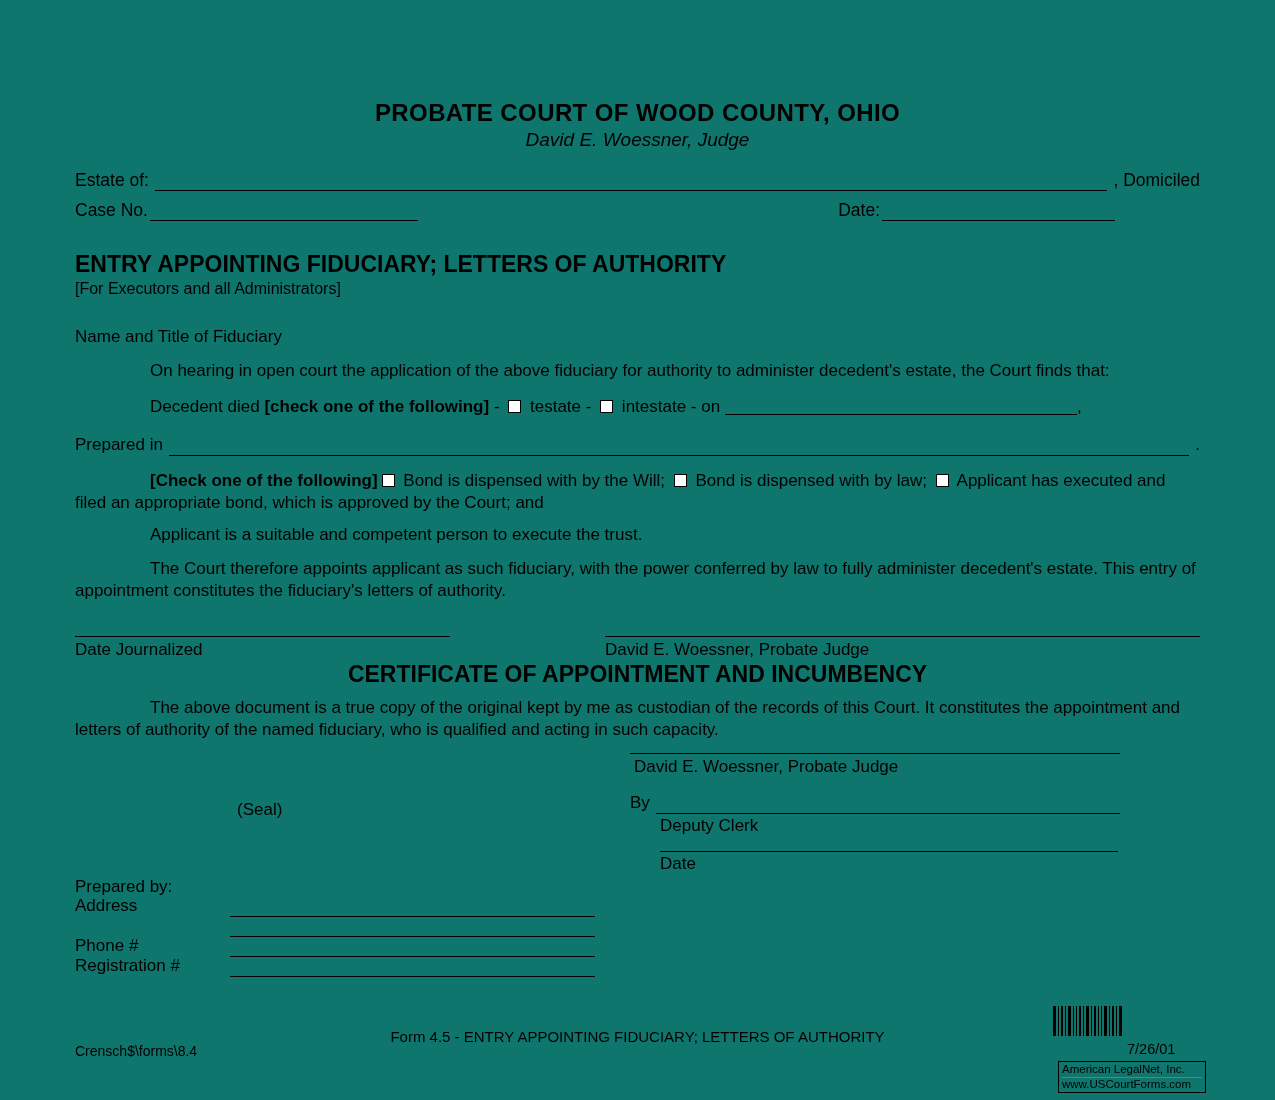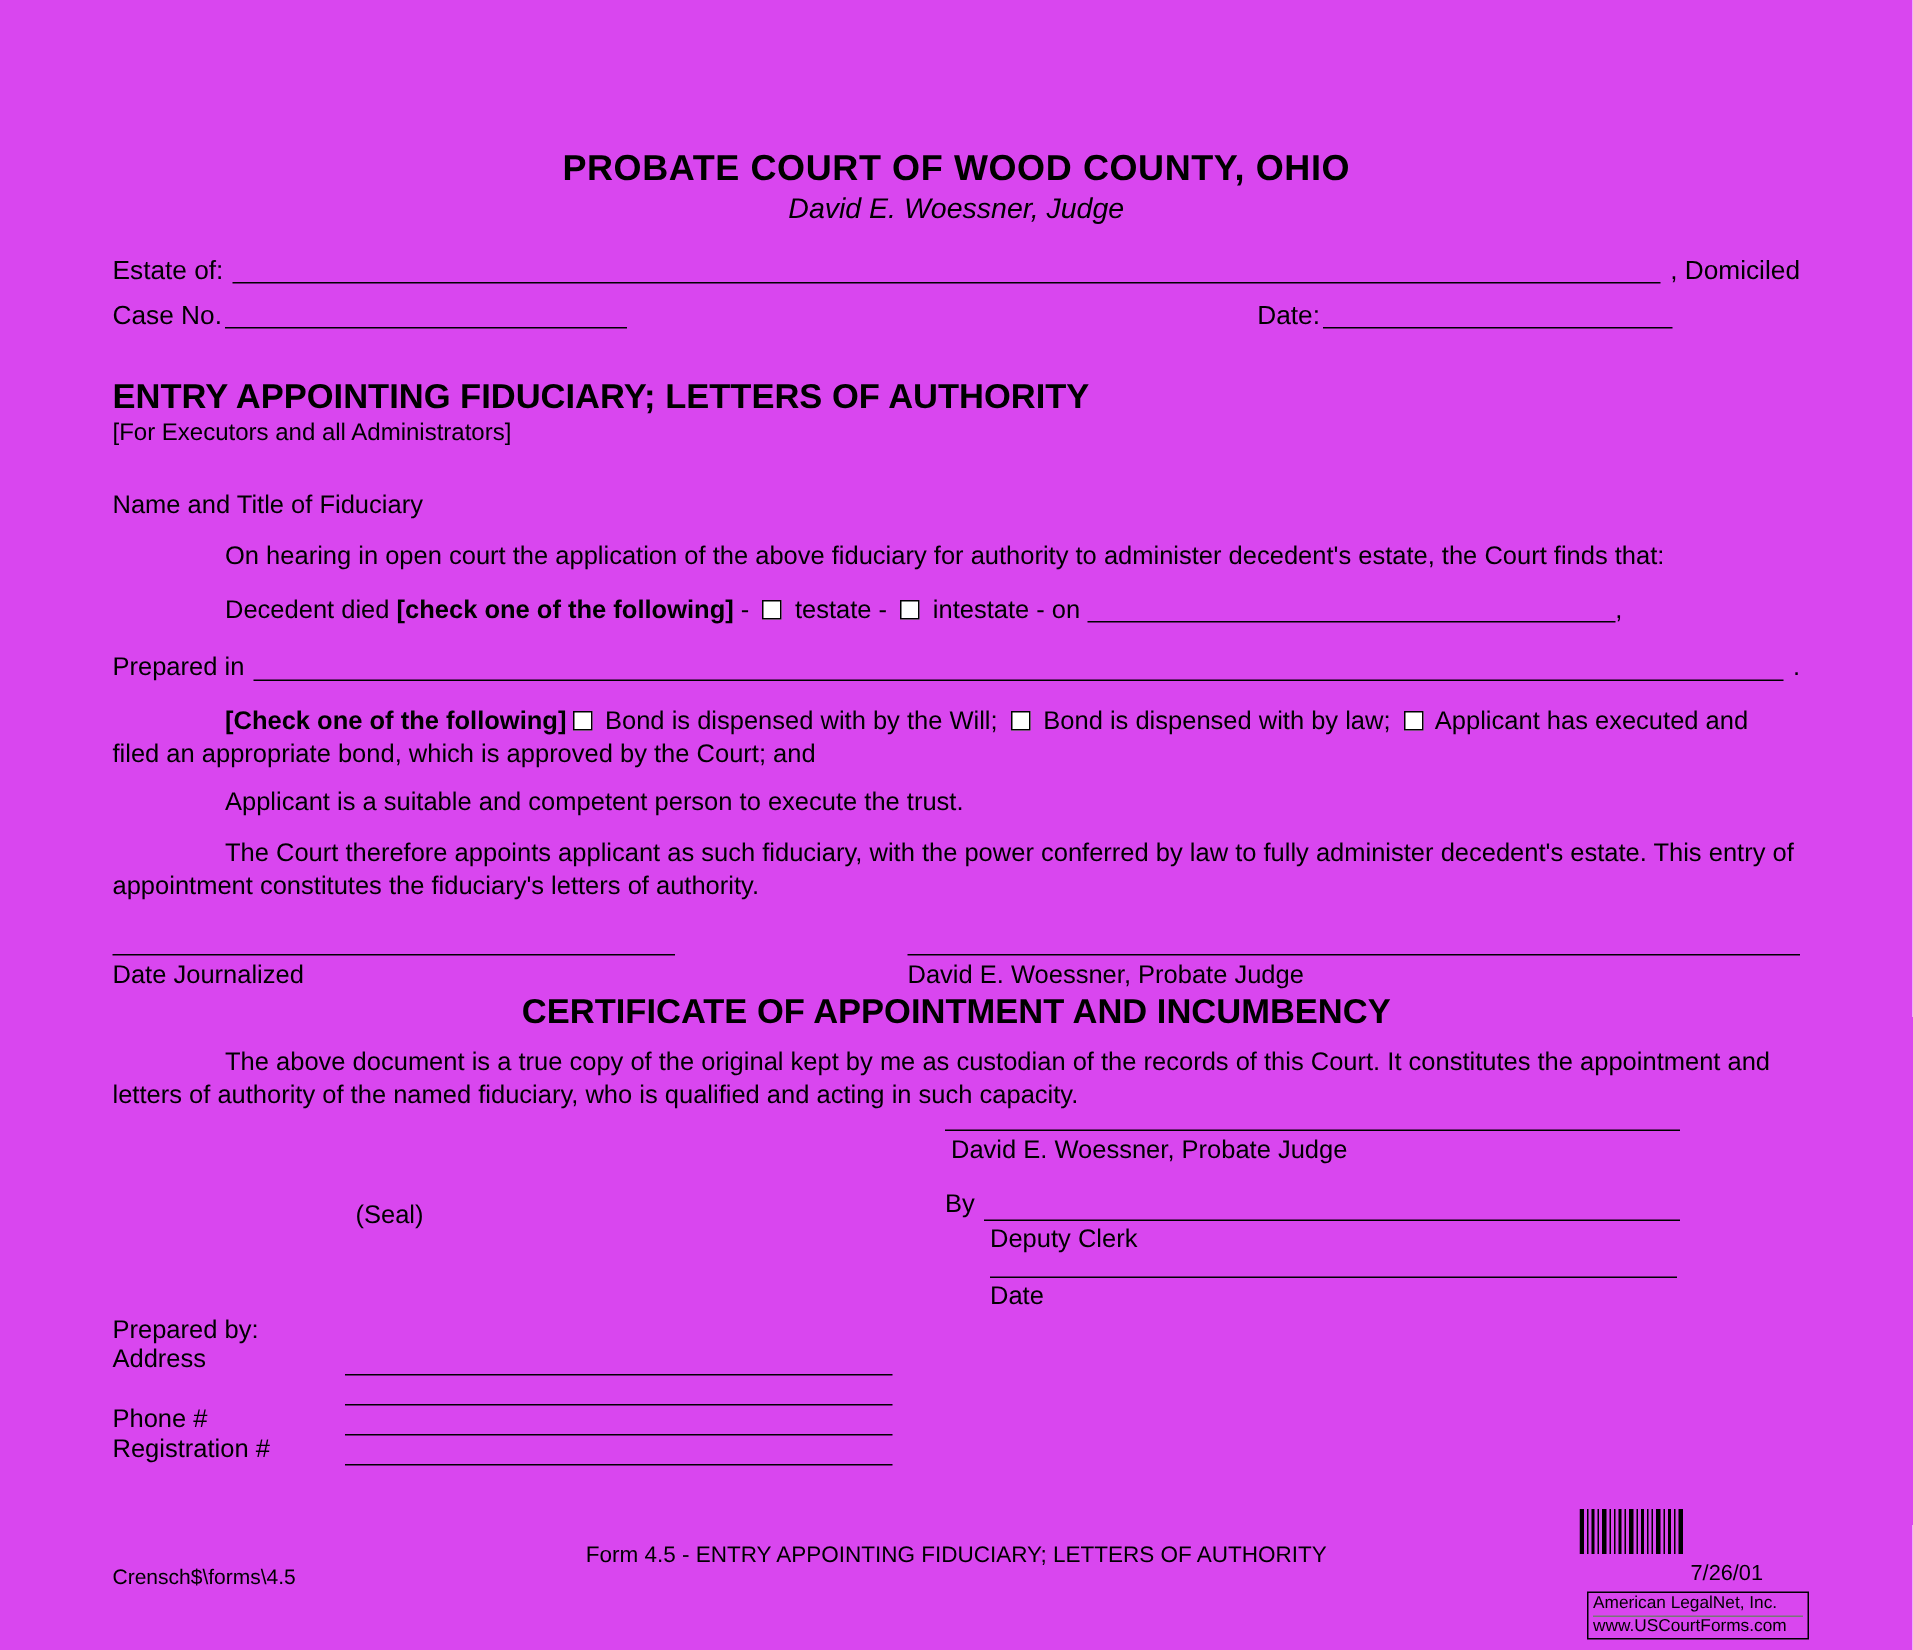--- a/index.html
+++ b/index.html
@@ -1,37 +1,37 @@
 <!DOCTYPE html>
 <html><head>
 <meta charset="utf-8">
 <style>
   * { margin: 0; padding: 0; box-sizing: border-box; }
   html, body { background: #ffffff; }
   .page {
     position: relative;
     width: 1275px;
     height: 1100px;
-    background: #d946ef;
+    background: #0f766e;
     color: #000000;
     font-family: "Liberation Sans", sans-serif;
     font-size: 17px;
     line-height: 22px;
     padding: 0 75px;
     overflow: hidden;
   }
 
   
   .doc-header { padding-top: 100px; text-align: center; }
   .court-title { font-size: 24px; font-weight: bold; letter-spacing: 0.4px; line-height: 26px; }
   .judge-subtitle { font-size: 19px; font-style: italic; margin-top: 3px; line-height: 22px; }
 
   
   .caption { margin-top: 18px; }
-  .frow { display: flex; align-items: center; }
+  .frow { display: flex; align-items: flex-end; }
   .estate-row { font-size: 17.5px; }
   .case-row { margin-top: 8px; padding-right: 85px; font-size: 17.5px; }
   .blank { border-bottom: 1.5px solid #000; height: 17px; }
   .grow { flex: 1; margin: 0 6px; }
   .w270 { width: 268px; margin-left: 2px; }
   .w235 { width: 233px; margin-left: 2px; }
   .spacer { flex: 1; }
 
   
   .title-block { margin-top: 30px; text-align: left; }
@@ -193,21 +193,21 @@
         <span class="prep-label">Phone #</span>
         <span class="prep-line"></span>
       </div>
     <div class="prep-row">
         <span class="prep-label">Registration #</span>
         <span class="prep-line"></span>
       </div>
   </div>
 
   <div class="form-footer-line">Form 4.5 - ENTRY APPOINTING FIDUCIARY; LETTERS OF AUTHORITY</div>
-  <div class="file-ref">Crensch$\forms\4.5</div>
+  <div class="file-ref">Crensch$\forms\8.4</div>
 
   <svg class="barcode" width="70" height="30" viewBox="0 0 70 30" aria-hidden="true">
     <rect x="0" y="0" width="3" height="30" fill="#000"></rect>
     <rect x="5" y="0" width="1" height="30" fill="#000"></rect>
     <rect x="8" y="0" width="2" height="30" fill="#000"></rect>
     <rect x="12" y="0" width="1" height="30" fill="#000"></rect>
     <rect x="15" y="0" width="3" height="30" fill="#000"></rect>
     <rect x="20" y="0" width="1" height="30" fill="#000"></rect>
     <rect x="23" y="0" width="1" height="30" fill="#000"></rect>
     <rect x="26" y="0" width="2" height="30" fill="#000"></rect>

